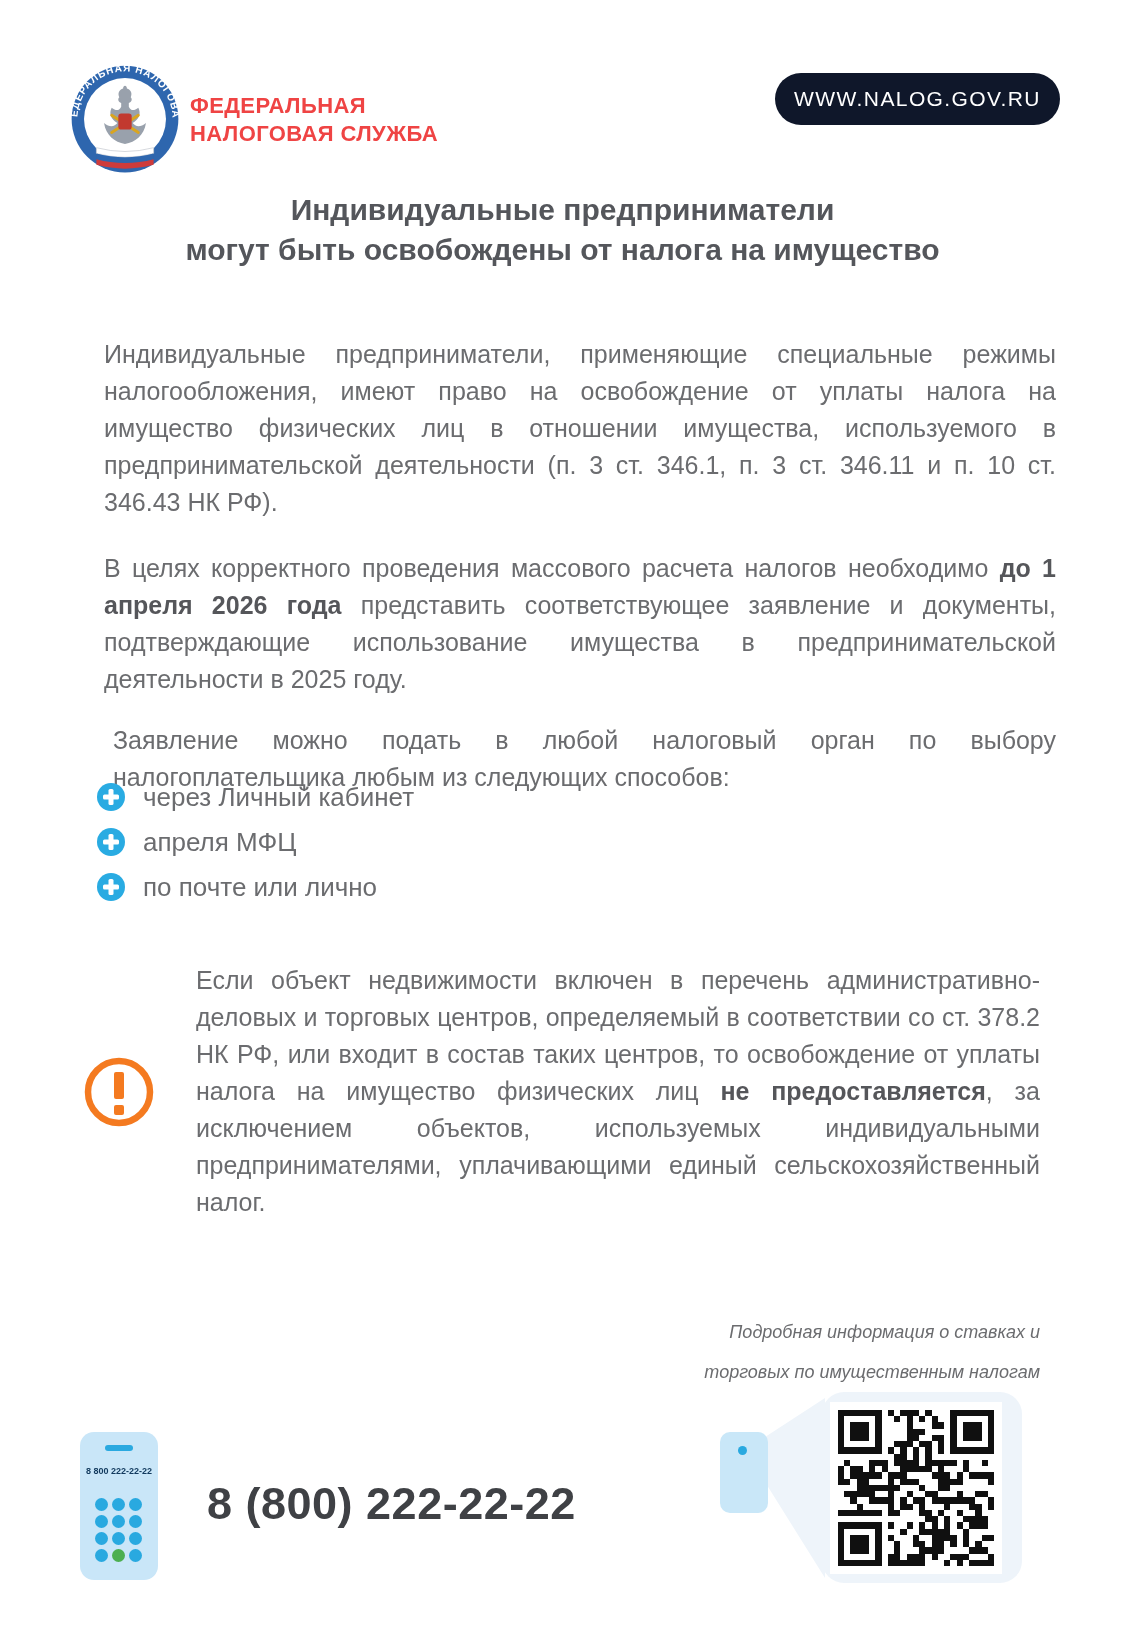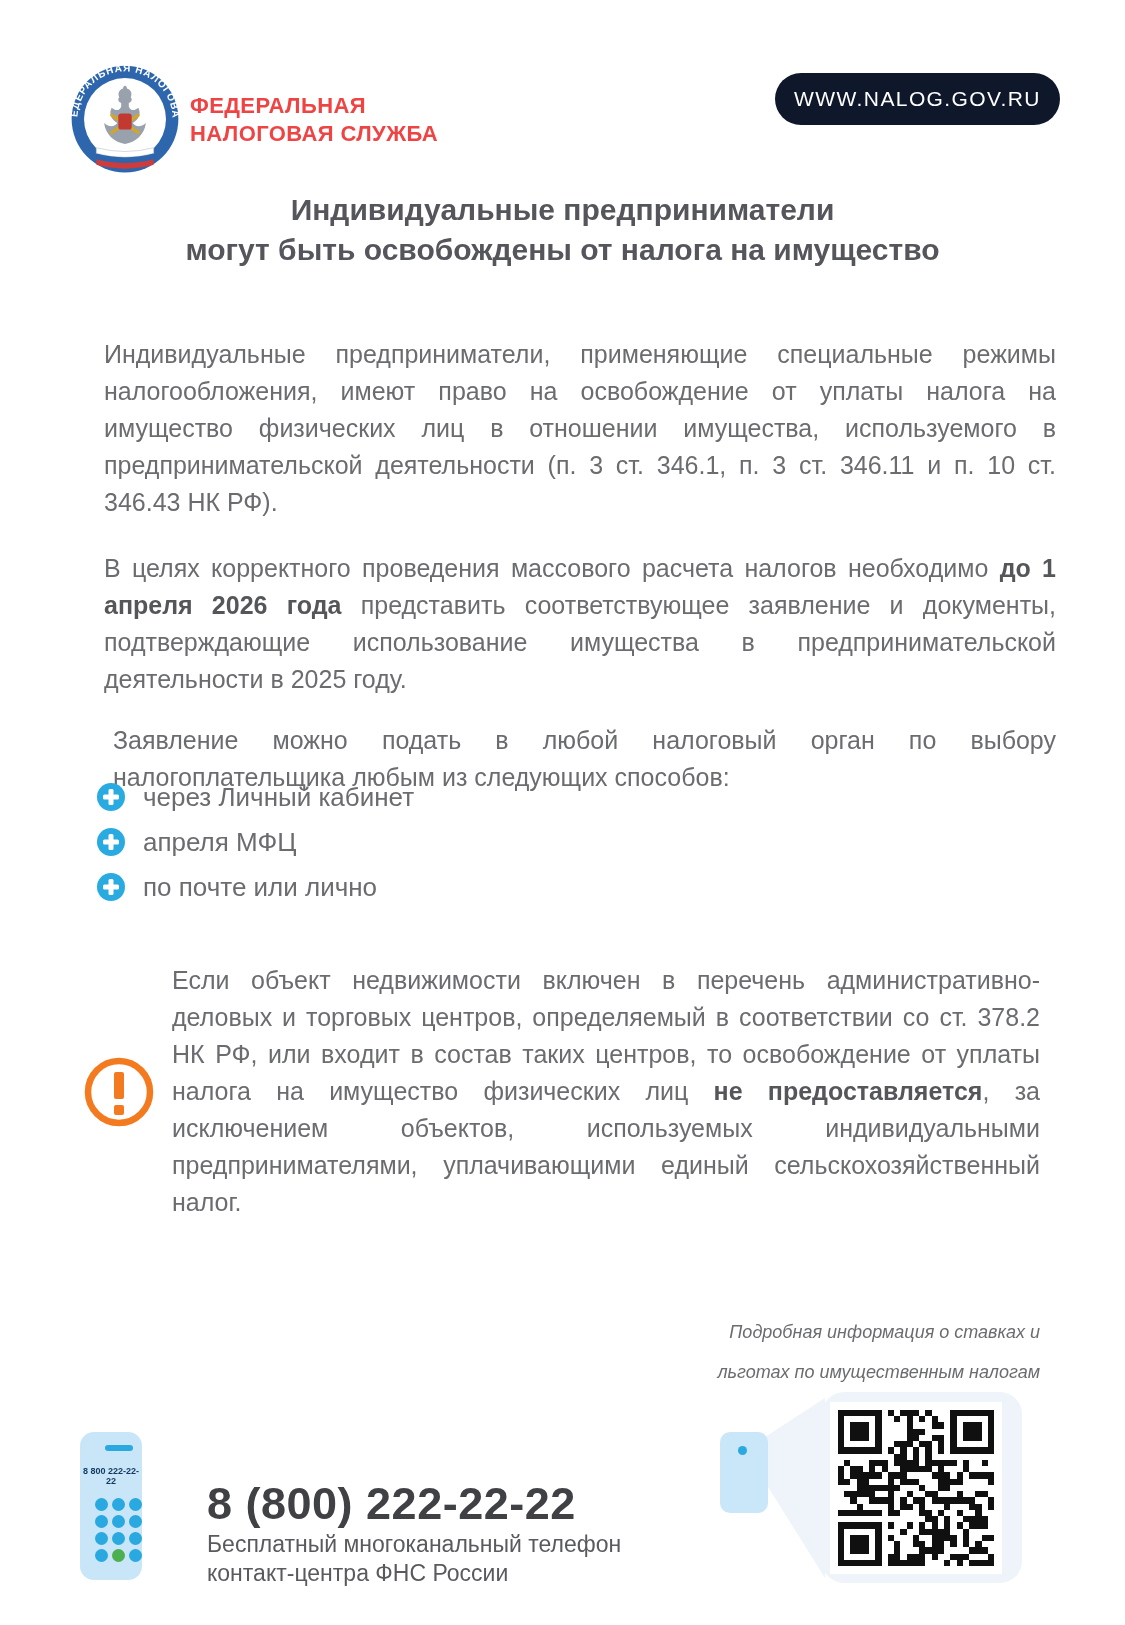--- a/index.html
+++ b/index.html
@@ -25,38 +25,38 @@
   .para b,.warning b{font-weight:bold;color:#55565A;}
   .p3{left:97px;top:706px;width:943px;}
 
   
   .bullets{position:absolute;left:97px;top:782px;list-style:none;margin:0;padding:0;}
   .bullets li{display:flex;align-items:center;gap:18px;height:30px;margin-bottom:15px;
               font-size:26px;color:#6B6C6F;}
   .plus-icon{width:28px;height:28px;flex:none;}
 
   
-  .warning{position:absolute;left:82px;top:962px;width:958px;display:flex;align-items:center;gap:16px;justify-content:flex-end;}
+  .warning{position:absolute;left:82px;top:962px;width:958px;display:flex;align-items:center;gap:40px;justify-content:flex-end;}
   .warn-icon{width:74px;height:74px;flex:none;}
   .warning p{margin:0;font-size:25px;line-height:37px;color:#6B6C6F;text-align:justify;}
 
   
   .qr-note{position:absolute;right:85px;top:1312px;text-align:right;font-style:italic;
            font-size:18px;line-height:40px;color:#6B6C6F;}
 
   
   .qr-bg{position:absolute;left:822px;top:1392px;width:200px;height:191px;background:#EEF4FA;border-radius:22px;}
   .beam{position:absolute;left:735px;top:1390px;width:95px;height:195px;}
   .cam-rect{position:absolute;left:720px;top:1432px;width:48px;height:81px;background:#C9E7F8;border-radius:10px;}
   .cam-dot{position:absolute;left:18px;top:14px;width:9px;height:9px;border-radius:50%;background:#29A9E0;}
   .qr-card{position:absolute;left:830px;top:1402px;width:172px;height:172px;background:#fff;
            display:flex;align-items:center;justify-content:center;}
 
   
-  .phone-icon{position:absolute;left:80px;top:1432px;width:62px;height:148px;background:#C9E6F8;border-radius:14px;}
+  .phone-icon{position:absolute;left:80px;top:1432px;width:78px;height:148px;background:#C9E6F8;border-radius:14px;}
   .speaker{position:absolute;left:25px;top:13px;width:28px;height:6px;border-radius:3px;background:#2AA9E0;}
   .phone-mini-number{position:absolute;left:0;top:34px;width:100%;text-align:center;font-size:9px;
                      font-weight:bold;color:#123A5E;}
   .keypad{position:absolute;left:15px;top:66px;display:grid;grid-template-columns:repeat(3,13px);
           grid-auto-rows:13px;gap:4px;}
   .keypad span{width:13px;height:13px;border-radius:50%;background:#29A9E0;display:block;}
   .keypad span.green{background:#4CAF50;}
   .phone-number{position:absolute;left:207px;top:1478px;font-size:45px;font-weight:bold;
                 color:#3F4145;letter-spacing:.5px;}
   .phone-desc{position:absolute;left:207px;top:1530px;font-size:23px;line-height:29px;color:#595A5E;}
@@ -150,21 +150,21 @@
         <circle cx="37" cy="37" r="31" fill="none" stroke="#F47A20" stroke-width="6.5"></circle>
         <rect x="32" y="17" width="10" height="27" rx="2" fill="#F47A20"></rect>
         <rect x="32" y="50" width="10" height="10" rx="2" fill="#F47A20"></rect>
       </svg>
     </div>
     <p><span>Если объект недвижимости включен в перечень административно-деловых и торговых центров, определяемый в соответствии со ст. 378.2 НК РФ, или входит в состав таких центров, то освобождение от уплаты налога на имущество физических лиц </span><b>не предоставляется</b><span>, за исключением объектов, используемых индивидуальными предпринимателями, уплачивающими единый сельскохозяйственный налог.</span></p>
   </div>
 
   <div class="qr-note">
     <span>Подробная информация о ставках и</span><br>
-    <span>льготах по имущественным налогам</span>
+    <span>торговых по имущественным налогам</span>
   </div>
 
   <div class="qr-bg"></div>
   <svg class="beam" viewBox="0 0 95 195">
     <polygon points="10,60 90,8 90,188" fill="#EEF4FA"></polygon>
   </svg>
   <div class="cam-rect">
     <div class="cam-dot"></div>
   </div>
   <div class="qr-card">
@@ -505,18 +505,14 @@
         <span></span>
       <span></span>
         <span></span>
         <span></span>
       <span></span>
         <span class="green"></span>
         <span></span>
     </div>
   </div>
   <div class="phone-number">8 (800) 222-22-22</div>
-  <div class="phone-desc">
-    <span>Бесплатный многоканальный телефон</span><br>
-    <span>контакт-центра ФНС России</span>
-  </div>
 
 </div>
 
 </body></html>

